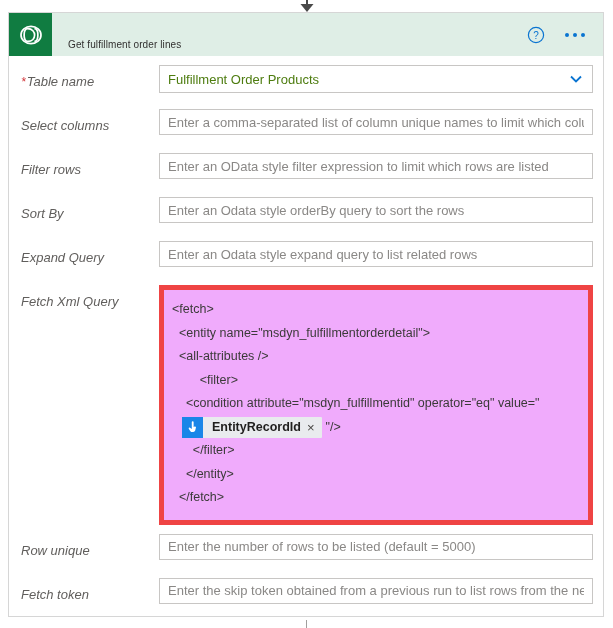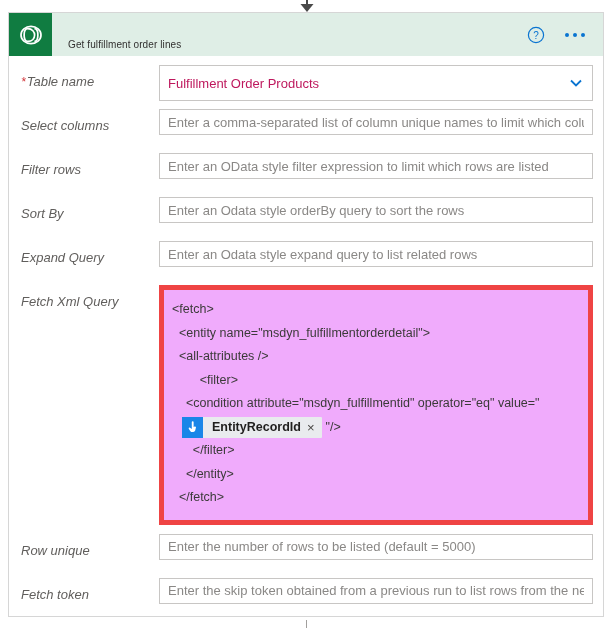--- a/index.html
+++ b/index.html
@@ -144,27 +144,27 @@
     overflow: hidden;
     text-overflow: clip;
     white-space: nowrap;
     display: block;
     width: 100%;
   }
 
   .dropdown {
     border: 1px solid #c8c6c4;
     background: #ffffff;
-    height: 36px;
+    height: 28px;
     display: flex;
     align-items: center;
     padding: 0 8px;
     box-sizing: border-box;
     font-size: 13px;
-    color: #be185d;
+    color: #4d7c0f;
     cursor: pointer;
   }
   .dropdown .dd-value { flex: 1 1 auto; }
   .chev { color: #0a74d1; display: flex; align-items: center; }
 
   
   .codebox {
     border: 5px solid #ef4444;
     background: #f0abfc;
     box-sizing: border-box;

